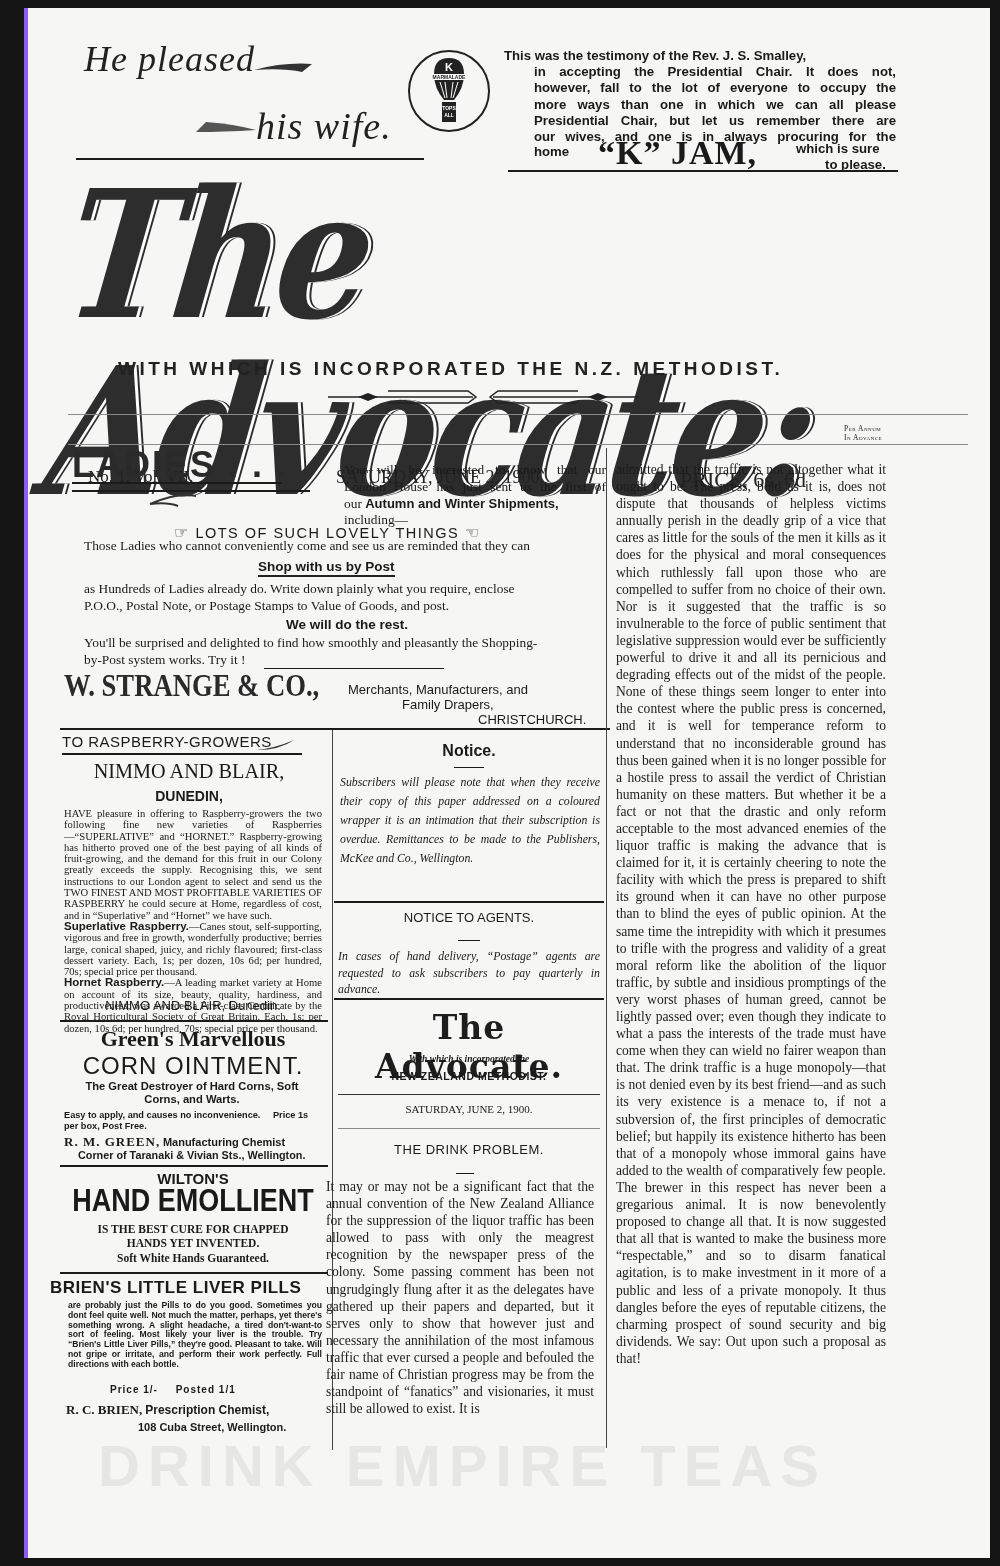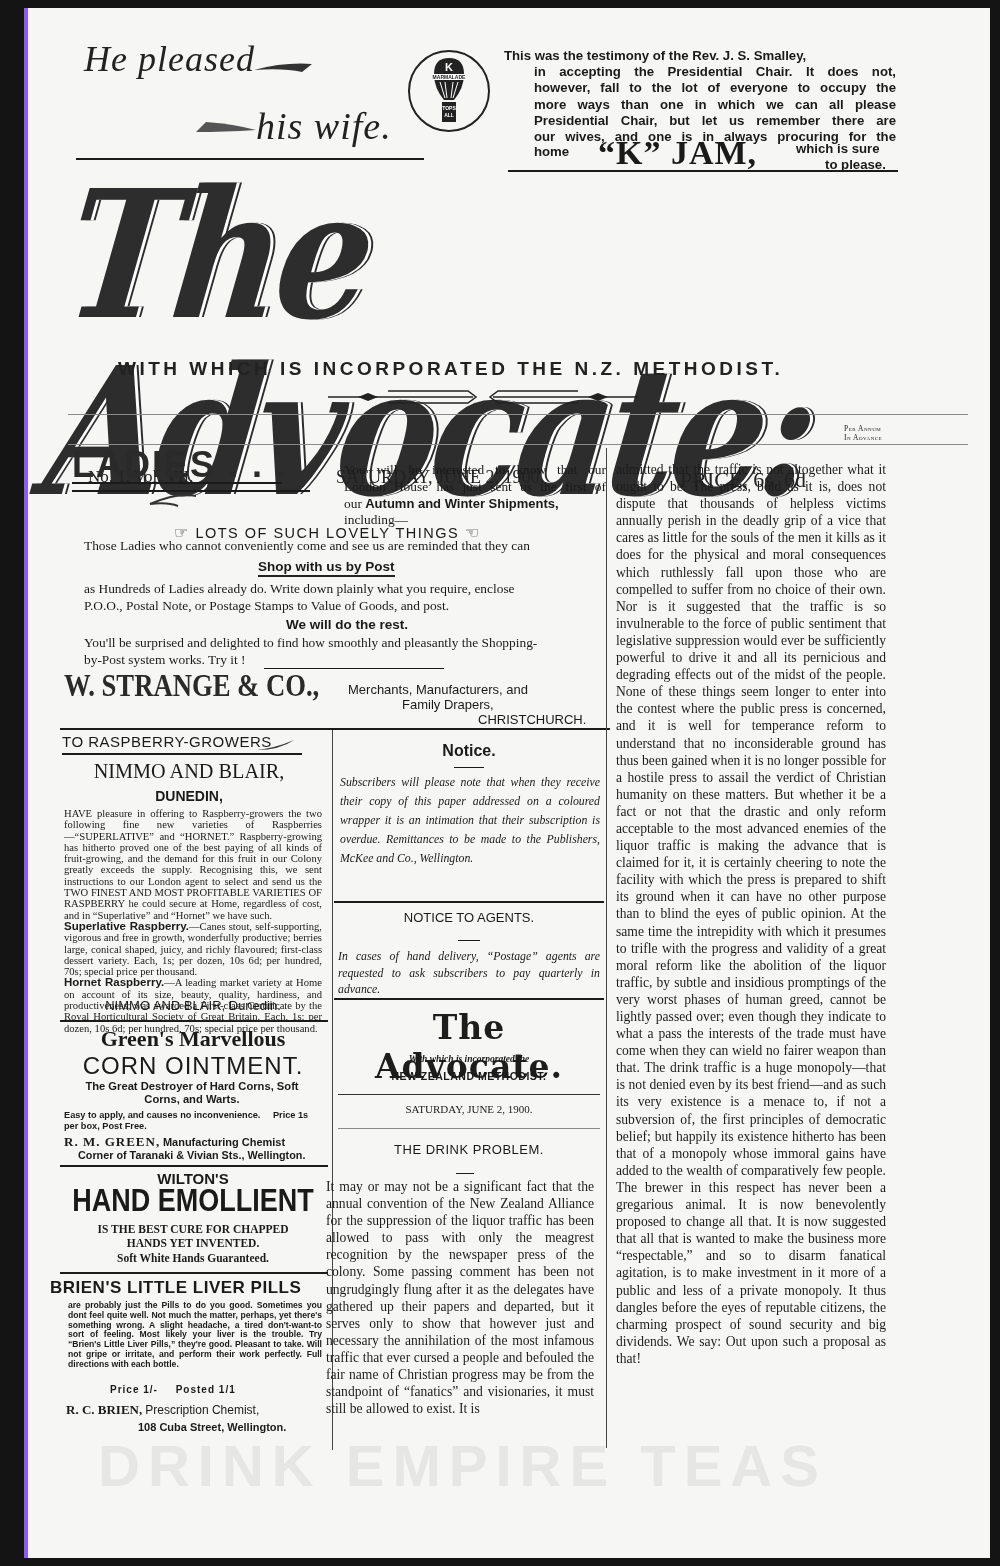--- a/index.html
+++ b/index.html
@@ -212,21 +212,21 @@
   <div class="rule" style="left:32px;top:1264px;width:268px;height:2px;"></div>
 
   <div class="abs sans" style="left:22px;top:1270px;font-size:17px;font-weight:bold;letter-spacing:0.5px;">BRIEN'S LITTLE LIVER PILLS</div>
   <div class="abs sans just" style="left:40px;top:1293px;width:254px;font-size:8.6px;line-height:9.8px;font-weight:bold;">are probably just the Pills to do you good.  Sometimes you dont feel quite well.  Not much the matter, perhaps, yet there's something wrong.  A slight headache, a tired don't-want-to sort of feeling.  Most likely your liver is the trouble.  Try “Brien's Little Liver Pills,” they're good.  Pleasant to take.  Will not gripe or irritate, and perform their work perfectly.  Full directions with each bottle.</div>
   <div class="abs sans" style="left:82px;top:1376px;font-size:10px;font-weight:bold;letter-spacing:1px;">
     <span>Price 1/-</span>
     <span style="margin-left:14px;">Posted 1/1</span>
   </div>
   <div class="abs" style="left:38px;top:1394px;font-size:12px;">
     <span class="serif" style="font-weight:bold;font-size:13px;">R. C. BRIEN,</span>
-    <span class="sans" style="font-weight:normal;">Prescription Chemist,</span>
+    <span class="sans" style="font-weight:bold;">Prescription Chemist,</span>
   </div>
   <div class="abs sans" style="left:110px;top:1413px;font-size:11px;font-weight:bold;">108 Cuba Street, Wellington.</div>
 
   <div class="abs sans" style="left:310px;top:734px;width:262px;text-align:center;font-size:16px;font-weight:bold;">Notice.</div>
   <div class="rule" style="left:426px;top:759px;width:30px;height:1px;"></div>
   <div class="abs italic just" style="left:312px;top:765px;width:260px;font-size:11.8px;line-height:19px;">Subscribers will please note that when they receive their copy of this paper addressed on a coloured wrapper it is an intimation that their subscription is overdue.  Remittances to be made to the Publishers, McKee and Co., Wellington.</div>
   <div class="rule" style="left:306px;top:893px;width:270px;height:2px;"></div>
   <div class="abs sans" style="left:310px;top:902px;width:262px;text-align:center;font-size:13px;">NOTICE TO AGENTS.</div>
   <div class="rule" style="left:430px;top:932px;width:22px;height:1px;"></div>
   <div class="abs italic just" style="left:310px;top:940px;width:262px;font-size:11.8px;line-height:16.5px;">In cases of hand delivery, “Postage” agents are requested to ask subscribers to pay quarterly in advance.</div>

